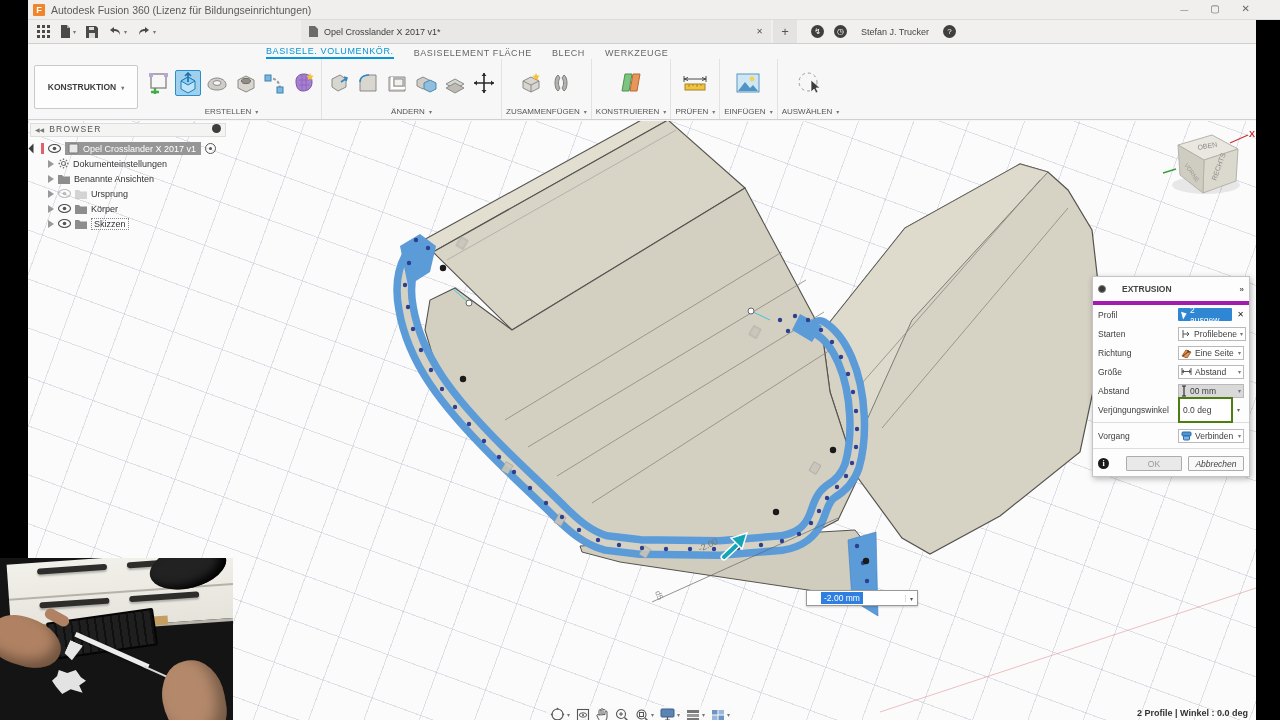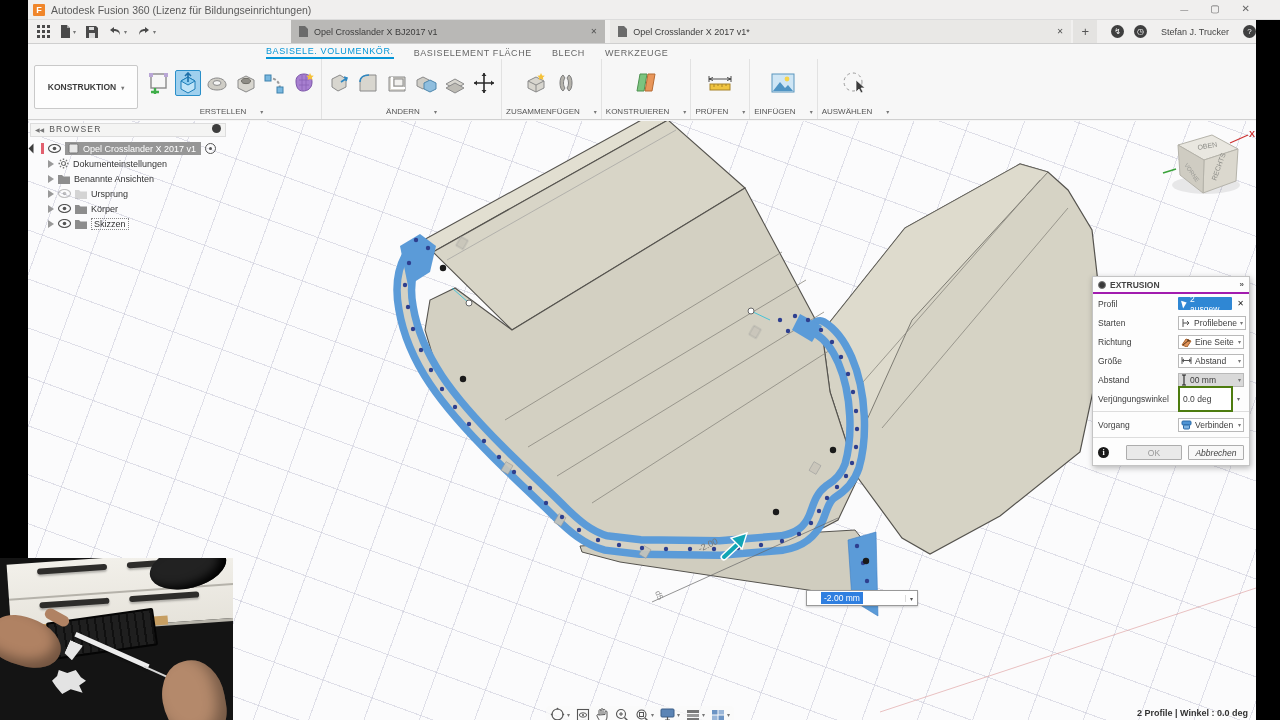--- a/index.html
+++ b/index.html
@@ -42,21 +42,21 @@
   .ribbon { background:#f7f7f7; border-bottom:1px solid #d0d0d0; height:76px; position:relative; }
   .ribbon-tabs { display:flex; height:15px; align-items:flex-end; padding-left:238px; gap:20px; }
   .rtab { font-size:9px; letter-spacing:.6px; color:#666; padding-bottom:1px; white-space:nowrap; }
   .rtab.active { color:#0696d7; border-bottom:2px solid #0696d7; }
   .toolbar { display:flex; align-items:stretch; height:60px; }
   .kbutton { margin:6px 4px 10px 6px; width:104px; border:1px solid #c9c9c9; background:#fdfdfd; border-radius:2px; display:flex; align-items:center; justify-content:center; font-size:8.5px; font-weight:bold; color:#3c3c3c; gap:3px; }
   .tgroup { border-right:1px solid #e2e2e2; display:flex; flex-direction:column; align-items:center; padding:2px 4px 0 4px; }
   .ticons { display:flex; align-items:center; gap:3px; flex:1; }
   .ticon { width:26px; height:26px; display:flex; align-items:center; justify-content:center; }
   .ticon.selected { background:#9fd0ee; border:1px solid #2a8fc9; border-radius:2px; }
-  .glabel { font-size:8px; color:#555; padding:2px 0 3px 0; display:flex; align-items:center; gap:12px; white-space:nowrap; }
+  .glabel { font-size:8px; color:#555; padding:2px 0 3px 0; display:flex; align-items:center; gap:2px; white-space:nowrap; }
 
   
   .canvas { position:absolute; left:0; top:101px; width:1228px; height:599px; background-color:#fbfbfc;
     background-image:
       repeating-linear-gradient(20deg, rgba(195,195,212,.50) 0 1px, transparent 1px 46px),
       repeating-linear-gradient(110deg, rgba(195,195,212,.50) 0 1px, transparent 1px 52px);
   }
   .model-svg { position:absolute; left:0; top:0; width:1228px; height:599px; }
 
   
@@ -72,21 +72,21 @@
   .exp-root { width:0; height:0; border-left:7px solid #3c3c3c; border-top:7px solid transparent; transform:rotate(45deg); }
   .actbar { width:3px; height:11px; background:#e2606e; }
   .rootchip { display:flex; align-items:center; gap:4px; background:#969696; color:#fff; padding:1px 5px 1px 3px; }
   .target-icon { width:11px; height:11px; border:1px solid #555; border-radius:50%; position:relative; }
   .target-icon::after { content:""; position:absolute; left:3px; top:3px; width:3px; height:3px; border-radius:50%; background:#555; }
   .dim { opacity:.35; }
   .dotted-label { border:1px dotted #888; padding:0 2px; }
 
   
   .dialog { position:absolute; left:1064px; top:155px; width:158px; background:#fdfdfd; border:1px solid #c4c4c4; box-shadow:1px 2px 6px rgba(0,0,0,.28); font-size:8.5px; color:#3c3c3c; }
-  .dlg-header { height:17px; display:flex; align-items:center; gap:4px; padding:0 5px; border-bottom:2px solid #a21caf; font-weight:bold; font-size:8.5px; color:#444; }
+  .dlg-header { height:28px; display:flex; align-items:center; gap:16px; padding:0 5px; border-bottom:4px solid #a21caf; font-weight:bold; font-size:8.5px; color:#444; }
   .dlg-header .hdot { width:8px; height:8px; border-radius:50%; background:#3a3a3a; border:1.5px solid #777; }
   .dlg-header .expandarrows { margin-left:auto; color:#555; font-size:8px; }
   .dlg-header .expandarrows::before { content:"»"; }
   .dlg-row { display:flex; align-items:center; height:19px; padding:0 5px; }
   .dlg-label { width:80px; flex:0 0 auto; }
   .chip { background:#2f87d4; color:#fff; height:13px; flex:1; display:flex; align-items:center; padding:0 4px; gap:3px; border-radius:1px; }
   .chip-cursor { width:0; height:0; border-left:5px solid #fff; border-top:3px solid transparent; border-bottom:5px solid transparent; transform:rotate(-15deg); }
   .chip-x { margin-left:5px; color:#222; font-size:8px; }
   .chip-x::before { content:"✕"; }
   .dd { flex:1; height:14px; border:1px solid #b9b9b9; background:#fff; display:flex; align-items:center; padding:0 2px; gap:3px; }
@@ -186,27 +186,20 @@
         <span class="caret"></span>
       </span>
       <span class="qat-btn">
         <svg width="14" height="11" viewBox="0 0 14 11">
             <path d="M12 4 L8 1 L8 3 C4 3 2 5 2 9 C3 6 5 5 8 5 L8 7 Z" fill="#4a4a4a"></path>
           </svg>
         <span class="caret"></span>
       </span>
     </div>
 
-    <div class="doc-tab tab-inactive">
-      <svg class="tab-doc-icon" width="9" height="11" viewBox="0 0 9 11">
-          <path d="M0 0 H6 L9 3 V11 H0 Z" fill="#6b6b6b"></path>
-        </svg>
-      <span class="tab-label">Opel Crosslander X BJ2017 v1</span>
-      <span class="xglyph"></span>
-    </div>
     <div class="doc-tab tab-active">
       <svg class="tab-doc-icon" width="9" height="11" viewBox="0 0 9 11">
           <path d="M0 0 H6 L9 3 V11 H0 Z" fill="#6b6b6b"></path>
         </svg>
       <span class="tab-label">Opel Crosslander X 2017 v1*</span>
       <span class="xglyph"></span>
     </div>
     <span class="newtab"></span>
     <div class="tab-right">
       <span class="circ-icon">↯</span>

